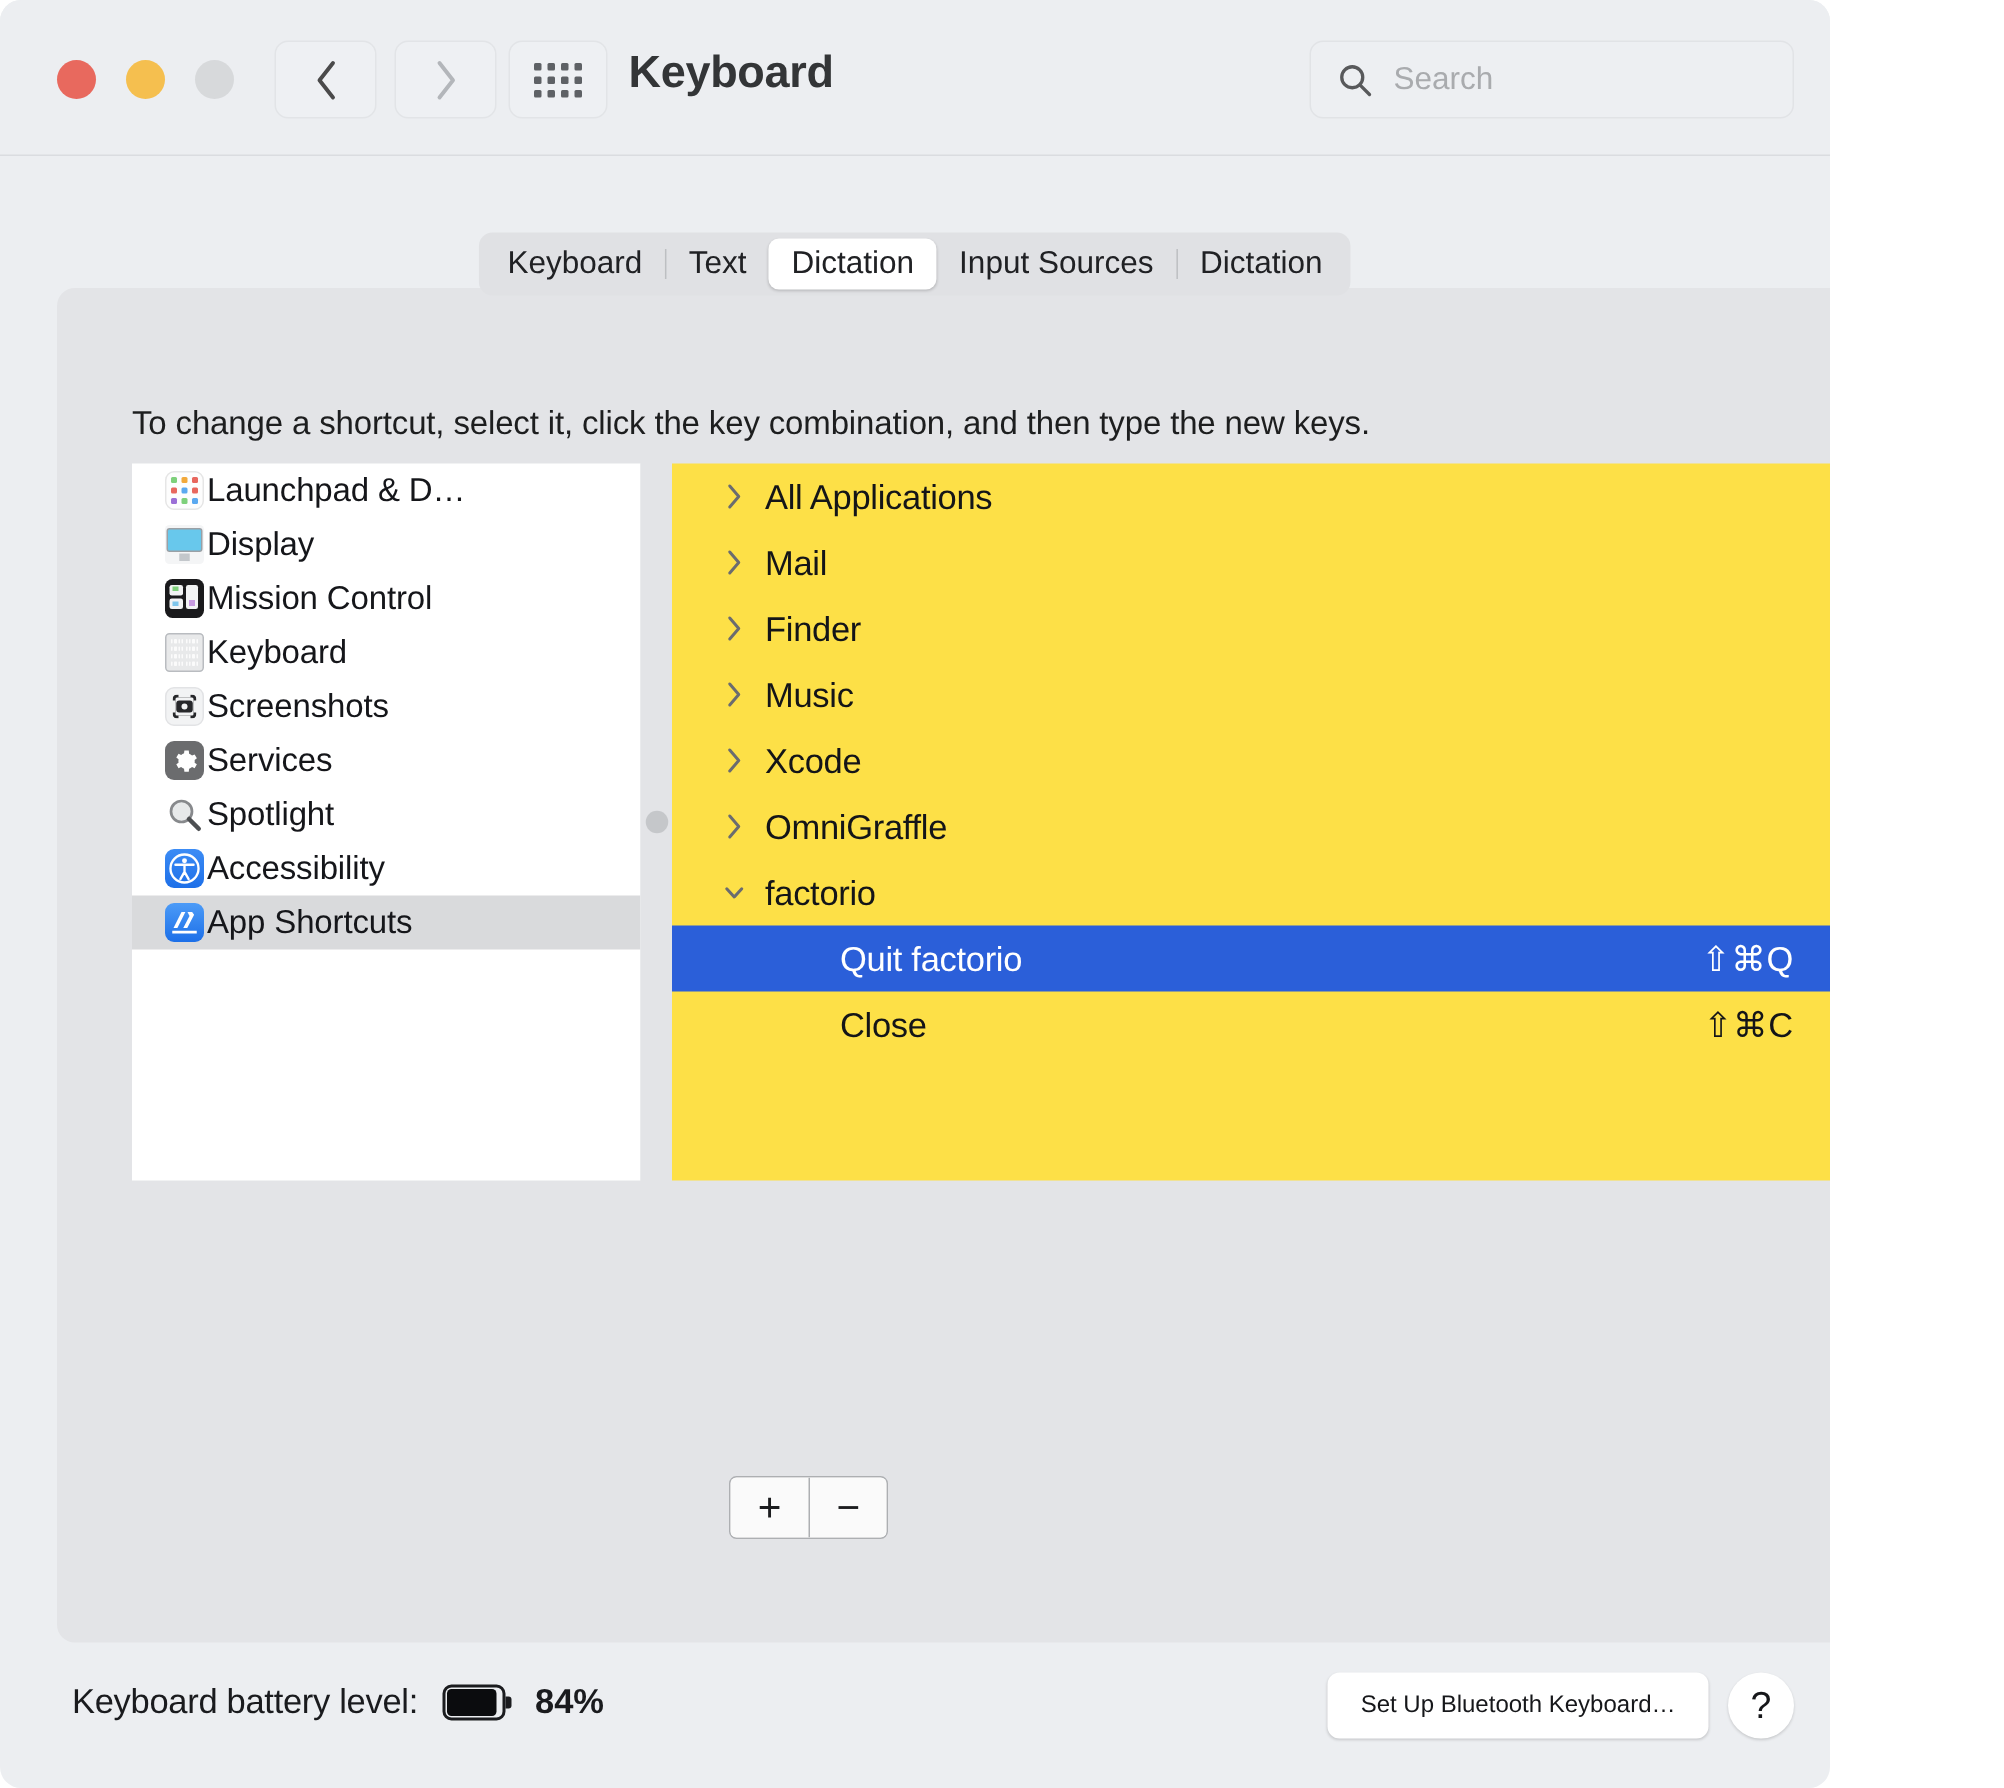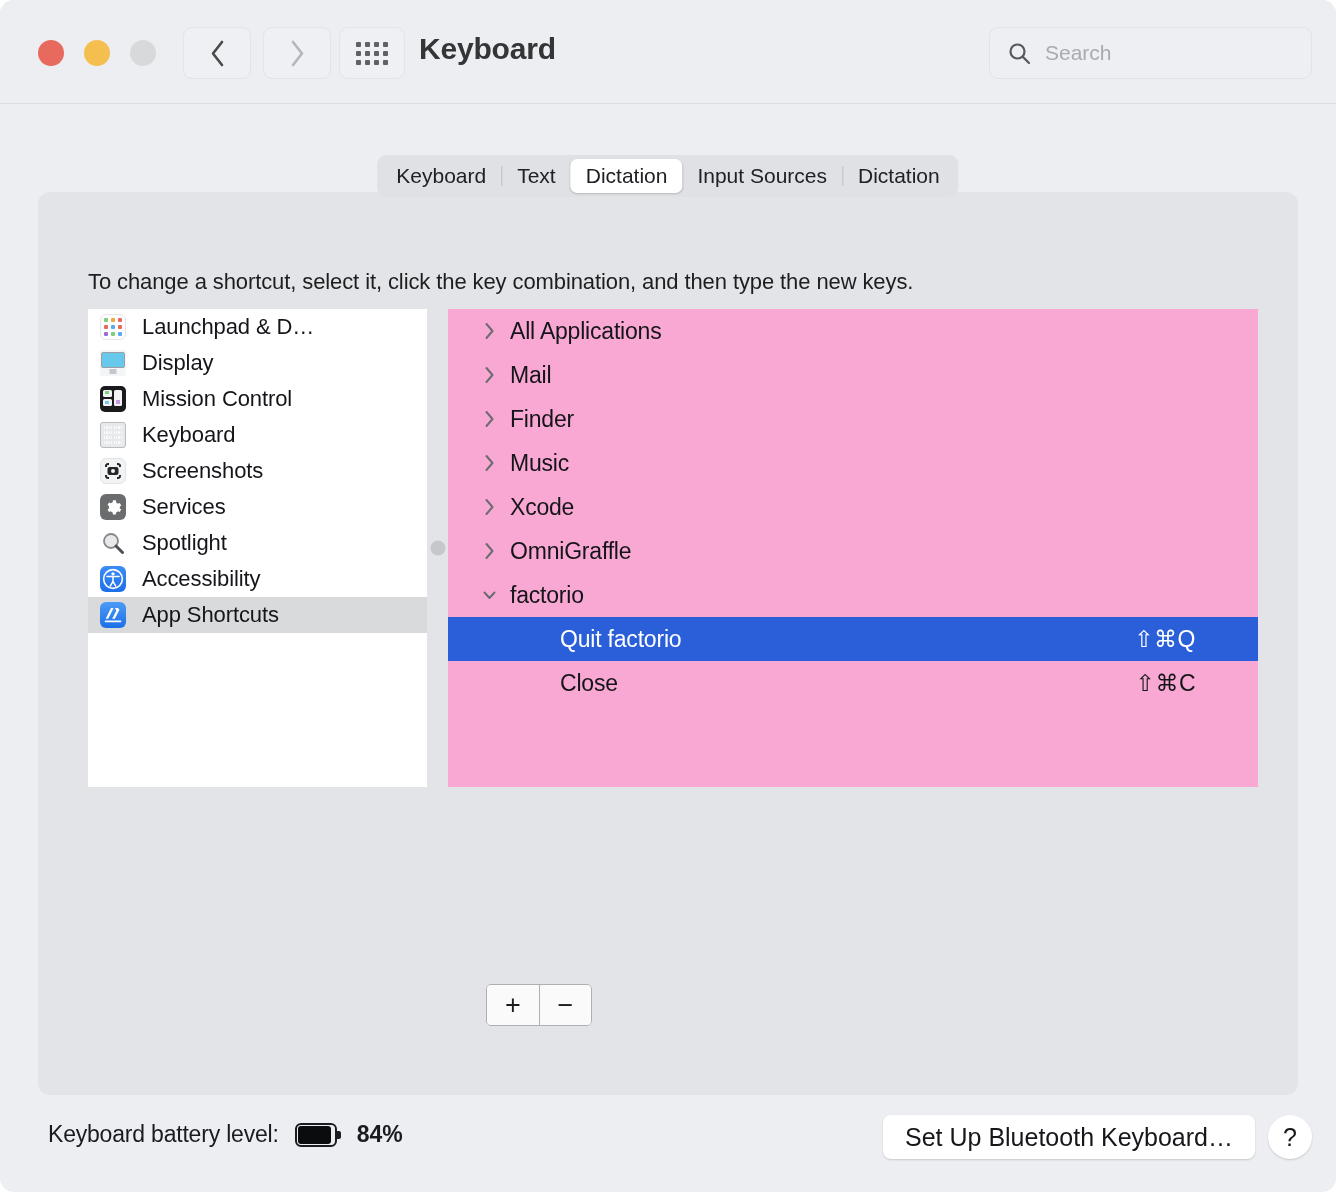--- a/index.html
+++ b/index.html
@@ -7,21 +7,21 @@
   html, body {
     width: 1336px;
     height: 1192px;
     background: #ffffff;
     font-family: "Liberation Sans", sans-serif;
     -webkit-font-smoothing: antialiased;
   }
 
   .window {
     position: relative;
-    width: 1336px;
+    width: 1220px;
     height: 1192px;
     background: #ECEEF1;
     border-radius: 14px;
     overflow: hidden;
   }
 
   
   .toolbar {
     position: relative;
     height: 104px;
@@ -157,22 +157,22 @@
     position: absolute;
     left: 0; top: 0;
     width: 339px; height: 478px;
     background: #FFFFFF;
     overflow: hidden;
   }
   .side-row {
     display: flex;
     align-items: center;
     height: 36px;
-    padding-left: 12px;
-    gap: 16px;
+    padding-left: 22px;
+    gap: 2px;
   }
   .side-row.selected { background: #D9DADC; }
   .side-label {
     font-size: 22px;
     color: #15161A;
     letter-spacing: -0.1px;
     white-space: nowrap;
   }
   .side-ico { width: 26px; height: 26px; flex: none; position: relative; }
 
@@ -281,21 +281,21 @@
     transform: translate(-50%,-50%);
     width: 15px; height: 15px;
     border-radius: 50%;
     background: #C5C7CA;
   }
 
   .shortcut-list {
     position: absolute;
     left: 360px; top: 0;
     width: 810px; height: 478px;
-    background: #f9a8d4;
+    background: #fde047;
     overflow: hidden;
   }
   .sc-row {
     display: flex;
     align-items: center;
     height: 44px;
     padding-left: 62px;
     padding-right: 62px;
   }
   .sc-row.child { padding-left: 112px; }
@@ -395,21 +395,21 @@
 
   .setup-btn {
     position: absolute;
     right: 81px; top: 1115px;
     height: 44px;
     padding: 0 22px;
     display: flex; align-items: center; justify-content: center;
     background: #FFFFFF;
     border-radius: 8px;
     box-shadow: 0 1px 2px rgba(0,0,0,0.16);
-    font-size: 25px;
+    font-size: 16px;
     color: #16171A;
     white-space: nowrap;
   }
   .help-btn {
     position: absolute;
     right: 24px; top: 1115px;
     width: 44px; height: 44px;
     border-radius: 50%;
     background: #FFFFFF;
     box-shadow: 0 1px 2px rgba(0,0,0,0.16);

